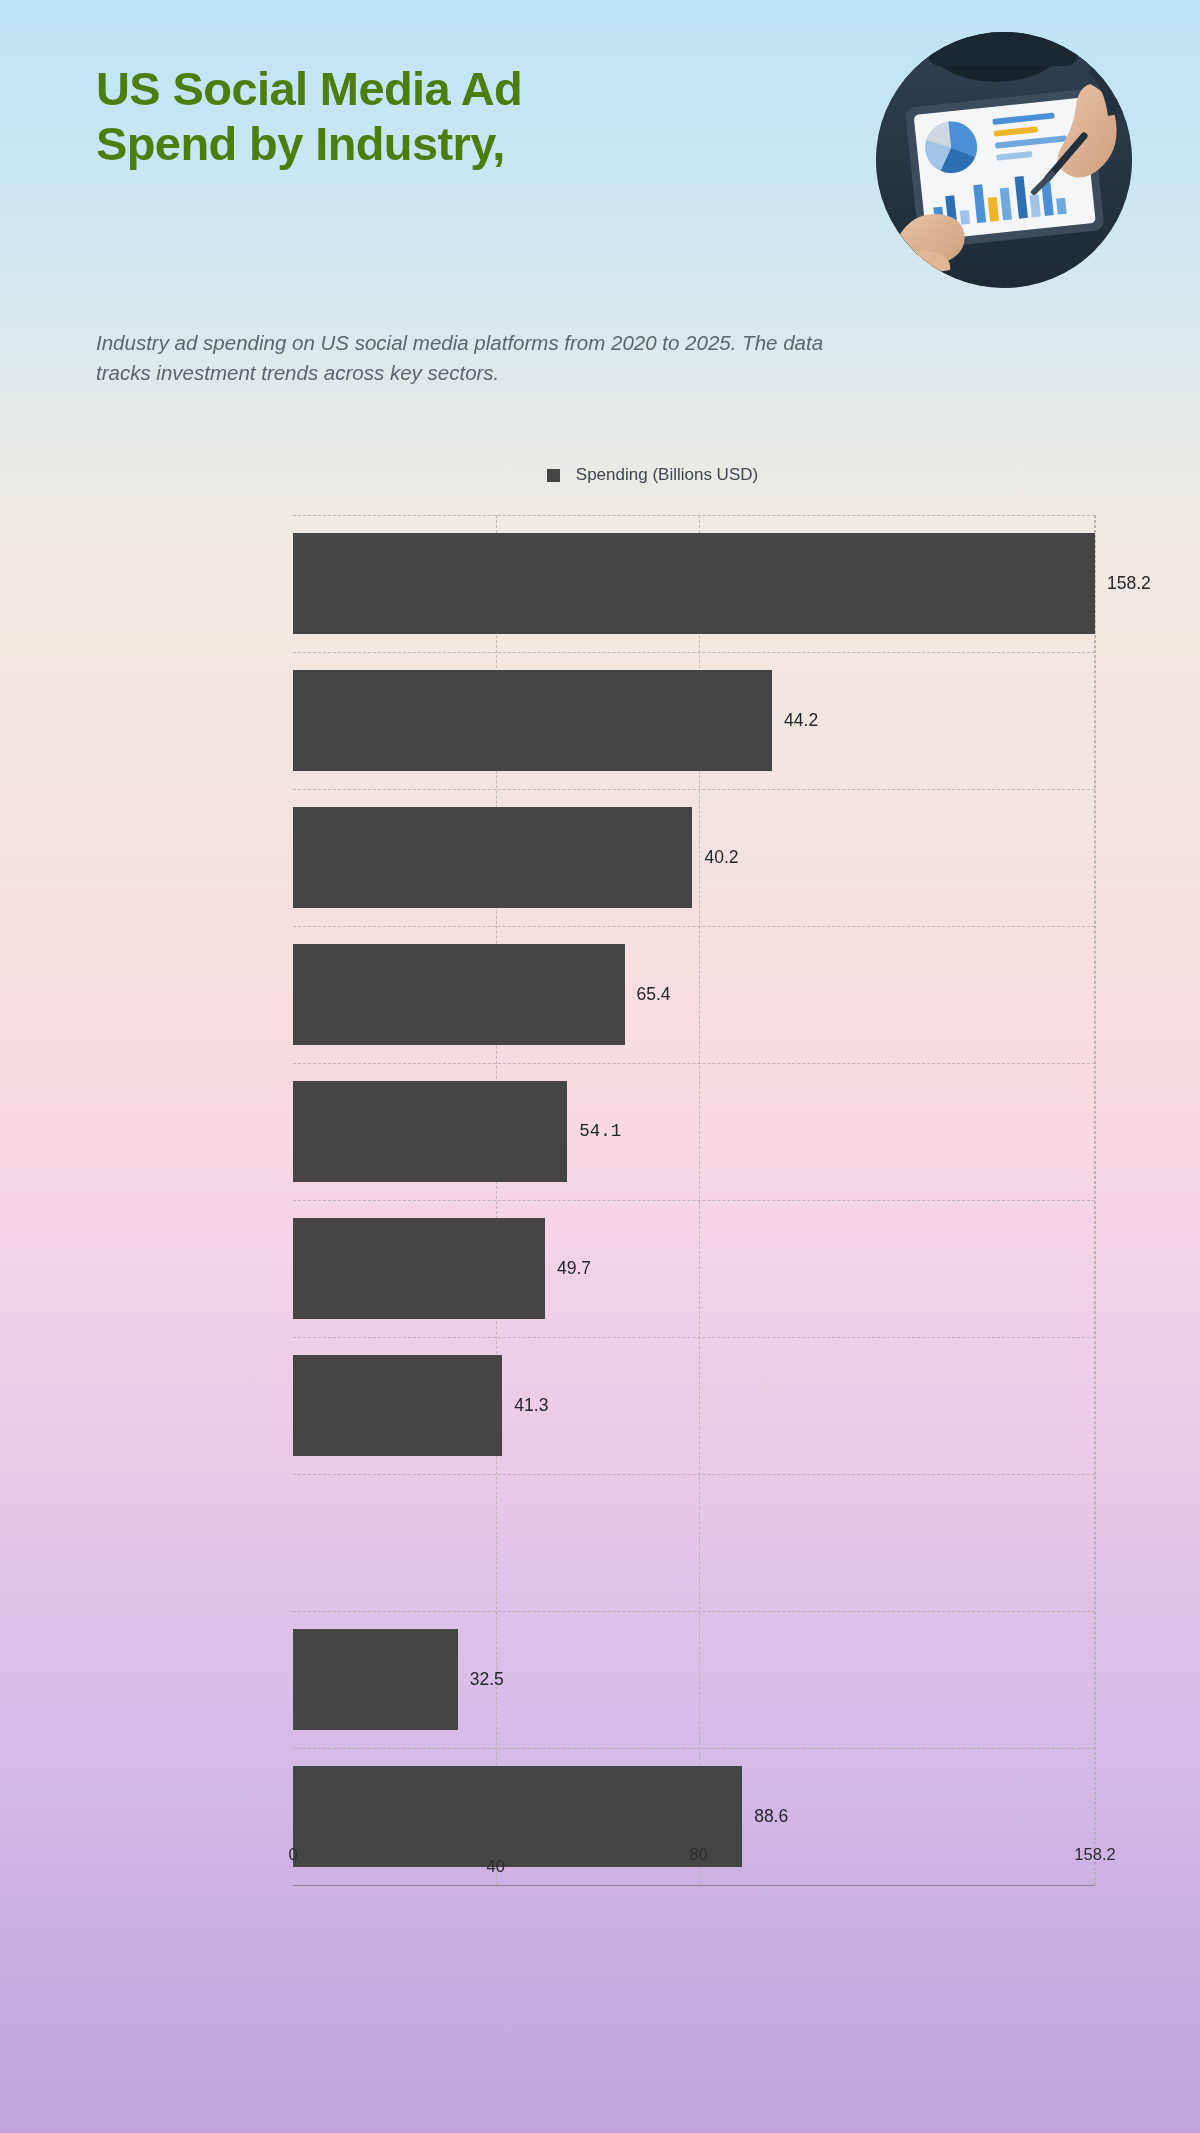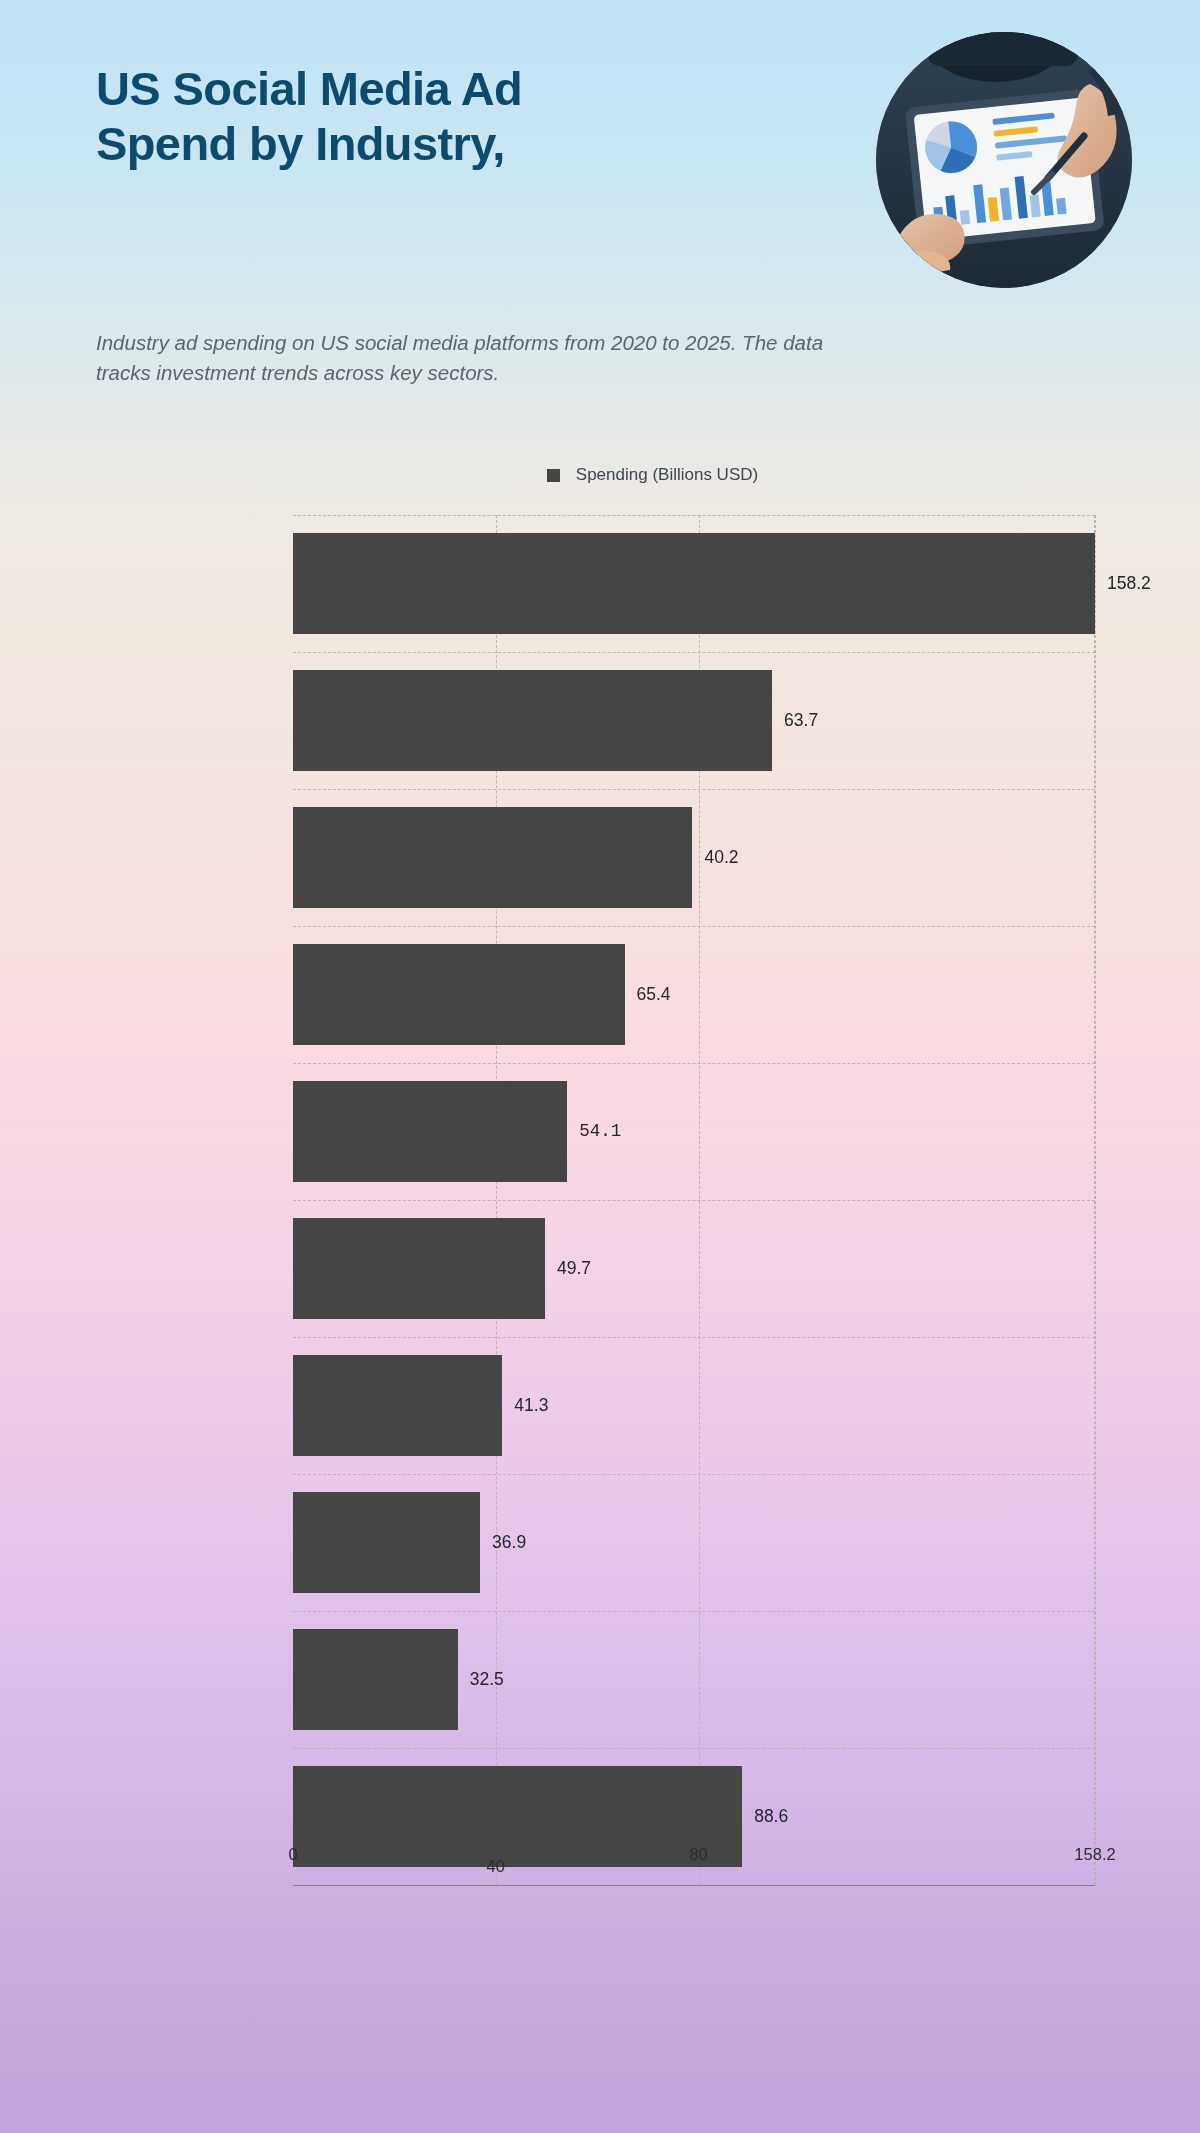--- a/index.html
+++ b/index.html
@@ -23,21 +23,21 @@
        #c2a5dc 100%);
     overflow: hidden;
     position: relative;
   }
 
   
   .header { position: absolute; left: 0; top: 0; width: 1200px; height: 420px; }
   .title {
     position: absolute; left: 96px; top: 62px; width: 680px;
     font-size: 47px; font-weight: bold; line-height: 1.17;
-    color: #0c4a6e; letter-spacing: -0.6px;
+    color: #4d7c0f; letter-spacing: -0.6px;
   }
   .hero-photo {
     position: absolute; right: 68px; top: 32px;
     width: 256px; height: 256px; border-radius: 50%;
     overflow: hidden; background: #2b3a4a;
   }
   .hero-photo svg { display: block; width: 256px; height: 256px; }
   .subtitle {
     position: absolute; left: 96px; top: 328px; width: 760px;
     font-size: 20.5px; font-style: italic; line-height: 1.48;
@@ -198,45 +198,41 @@
         <div class="hgrid" style="top: 1096px;"></div>
         <div class="hgrid" style="top: 1233px;"></div>
       </div>
     <div class="rows" id="rows">
         <div class="row" style="top: 18.1525px; height: 100.695px;">
           <div class="bar" style="width: 802px; background: rgb(69, 69, 69);"></div>
           <div class="bar-value" style="left: 814px;">158.2</div>
         </div>
         <div class="row" style="top: 155.153px; height: 100.695px;">
           <div class="bar" style="width: 479.071px; background: rgb(69, 69, 69);"></div>
-          <div class="bar-value" style="left: 491.071px;">63.7</div>
+          <div class="bar-value" style="left: 491.071px;">44.2</div>
         </div>
         <div class="row" style="top: 292.152px; height: 100.695px;">
           <div class="bar" style="width: 399.479px; background: rgb(69, 69, 69);"></div>
           <div class="bar-value" style="left: 411.479px;">40.2</div>
         </div>
         <div class="row" style="top: 429.152px; height: 100.695px;">
           <div class="bar" style="width: 331.547px; background: rgb(69, 69, 69);"></div>
           <div class="bar-value" style="left: 343.547px;">65.4</div>
         </div>
         <div class="row" style="top: 566.153px; height: 100.695px;">
           <div class="bar" style="width: 274.262px; background: rgb(69, 69, 69);"></div>
           <div class="bar-value" style="left: 286.262px; font-family: Liberation Mono, monospace;">54.1</div>
         </div>
         <div class="row" style="top: 703.153px; height: 100.695px;">
           <div class="bar" style="width: 251.956px; background: rgb(69, 69, 69);"></div>
           <div class="bar-value" style="left: 263.956px;">49.7</div>
         </div>
         <div class="row" style="top: 840.153px; height: 100.695px; padding-left: 26px;">
           <div class="bar" style="width: 209.372px; background: rgb(69, 69, 69);"></div>
           <div class="bar-value" style="left: 221.372px;">41.3</div>
-        </div>
-        <div class="row" style="top: 977.153px; height: 100.695px;">
-          <div class="bar" style="width: 187.066px; background: rgb(69, 69, 69);"></div>
-          <div class="bar-value" style="left: 199.066px;">36.9</div>
         </div>
         <div class="row" style="top: 1114.15px; height: 100.695px;">
           <div class="bar" style="width: 164.76px; background: rgb(69, 69, 69);"></div>
           <div class="bar-value" style="left: 176.76px;">32.5</div>
         </div>
         <div class="row" style="top: 1251.15px; height: 100.695px;">
           <div class="bar" style="width: 449.161px; background: rgb(69, 69, 69);"></div>
           <div class="bar-value" style="left: 461.161px;">88.6</div>
         </div>
       </div>

